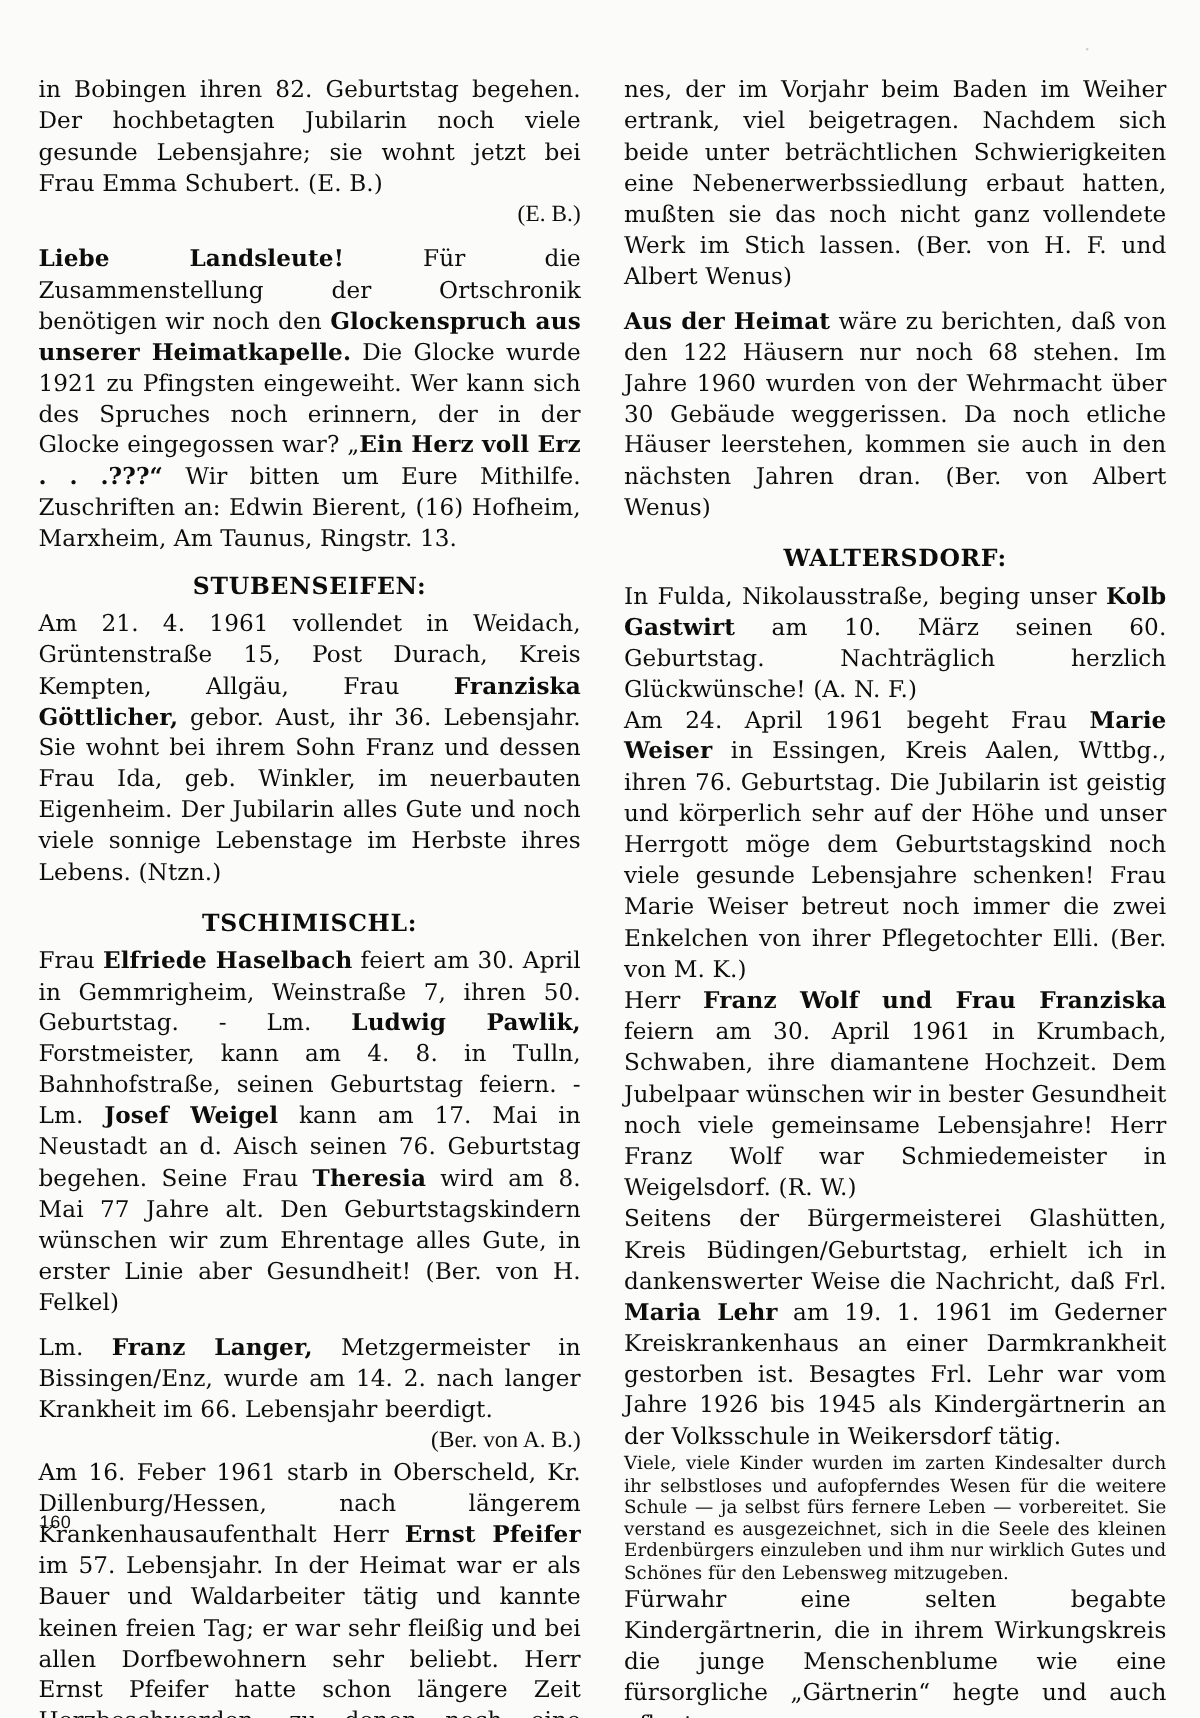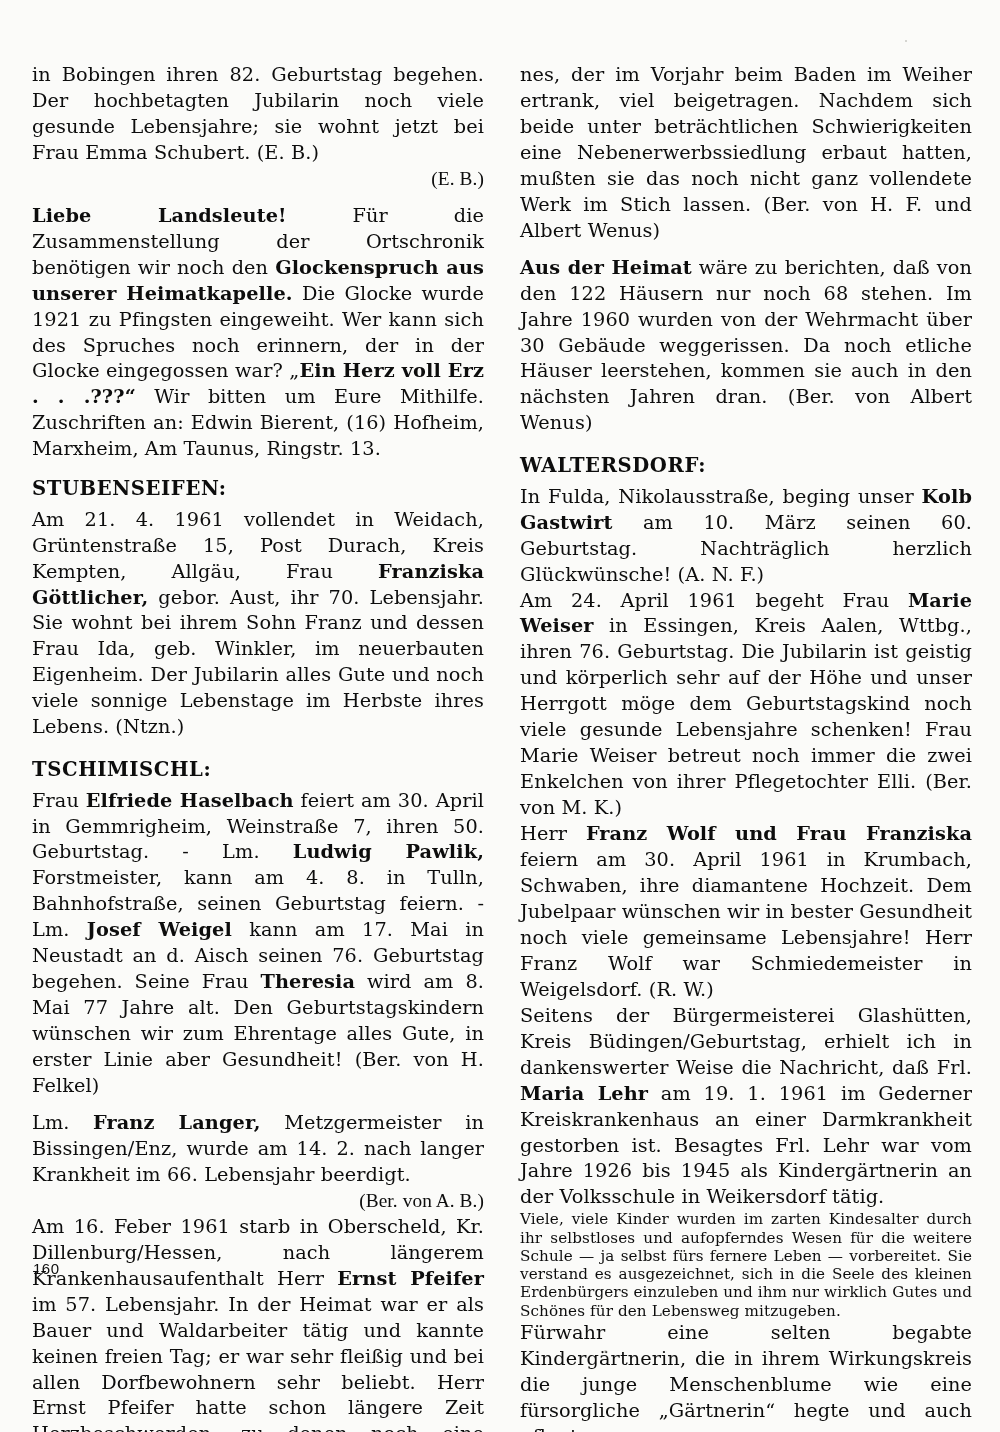--- a/index.html
+++ b/index.html
@@ -41,21 +41,21 @@
     text-justify: inter-word;
     hyphens: manual;
     letter-spacing: 0.1px;
   }
   .head {
     font-weight: bold;
     font-size: 19.6px;
     letter-spacing: 0.6px;
     margin-top: 17px;
     margin-bottom: 4px;
-    text-align: left;
+    text-align: center;
   }
   .head-first { margin-top: 14px; }
   .blk { margin-top: 11px; }
   .b { font-weight: bold; }
   .right { text-align: right; display: block; font-family: Liberation Serif, serif; }
   .small {
     font-size: 15.2px;
     line-height: 1.2;
     text-align: justify;
     letter-spacing: 0.1px;
@@ -88,21 +88,21 @@
 
 
       <p>
         <span class="right">(E. B.)</span>
       </p>
 
       <p class="blk"><span class="b">Liebe Landsleute!</span><span> Für die Zusammenstellung der Ortschronik benötigen wir noch den </span><span class="b">Glockenspruch aus unserer Heimatkapelle.</span><span> Die Glocke wurde 1921 zu Pfingsten eingeweiht. Wer kann sich des Spruches noch erinnern, der in der Glocke eingegossen war? „</span><span class="b">Ein Herz voll Erz . . .???“</span><span> Wir bitten um Eure Mithilfe. Zuschriften an: Edwin Bierent, (16) Hofheim, Marxheim, Am Taunus, Ringstr. 13.</span></p>
 
       <p class="head head-first">STUBENSEIFEN:</p>
 
-      <p><span>Am 21. 4. 1961 vollendet in Weidach, Grüntenstraße 15, Post Durach, Kreis Kempten, Allgäu, Frau </span><span class="b">Franziska Göttlicher,</span><span> gebor. Aust, ihr 70. Lebensjahr. Sie wohnt bei ihrem Sohn Franz und dessen Frau Ida, geb. Winkler, im neuerbauten Eigenheim. Der Jubilarin alles Gute und noch viele sonnige Lebenstage im Herbste ihres Lebens. (Ntzn.)</span></p>
+      <p><span>Am 21. 4. 1961 vollendet in Weidach, Grüntenstraße 15, Post Durach, Kreis Kempten, Allgäu, Frau </span><span class="b">Franziska Göttlicher,</span><span> gebor. Aust, ihr 36. Lebensjahr. Sie wohnt bei ihrem Sohn Franz und dessen Frau Ida, geb. Winkler, im neuerbauten Eigenheim. Der Jubilarin alles Gute und noch viele sonnige Lebenstage im Herbste ihres Lebens. (Ntzn.)</span></p>
 
       <p class="head">TSCHIMISCHL:</p>
 
       <p><span>Frau </span><span class="b">Elfriede Haselbach</span><span> feiert am 30. April in Gemmrigheim, Weinstraße 7, ihren 50. Geburtstag. - Lm. </span><span class="b">Ludwig Pawlik,</span><span> Forstmeister, kann am 4. 8. in Tulln, Bahnhofstraße, seinen Geburtstag feiern. - Lm. </span><span class="b">Josef Weigel</span><span> kann am 17. Mai in Neustadt an d. Aisch seinen 76. Geburtstag begehen. Seine Frau </span><span class="b">Theresia</span><span> wird am 8. Mai 77 Jahre alt. Den Geburtstagskindern wünschen wir zum Ehrentage alles Gute, in erster Linie aber Gesundheit! (Ber. von H. Felkel)</span></p>
 
       <p class="blk"><span>Lm. </span><span class="b">Franz Langer,</span><span> Metzgermeister in Bissingen/Enz, wurde am 14. 2. nach langer Krankheit im 66. Lebensjahr beerdigt.</span></p>
 
       <p>
         <span class="right">(Ber. von A. B.)</span>
       </p>

